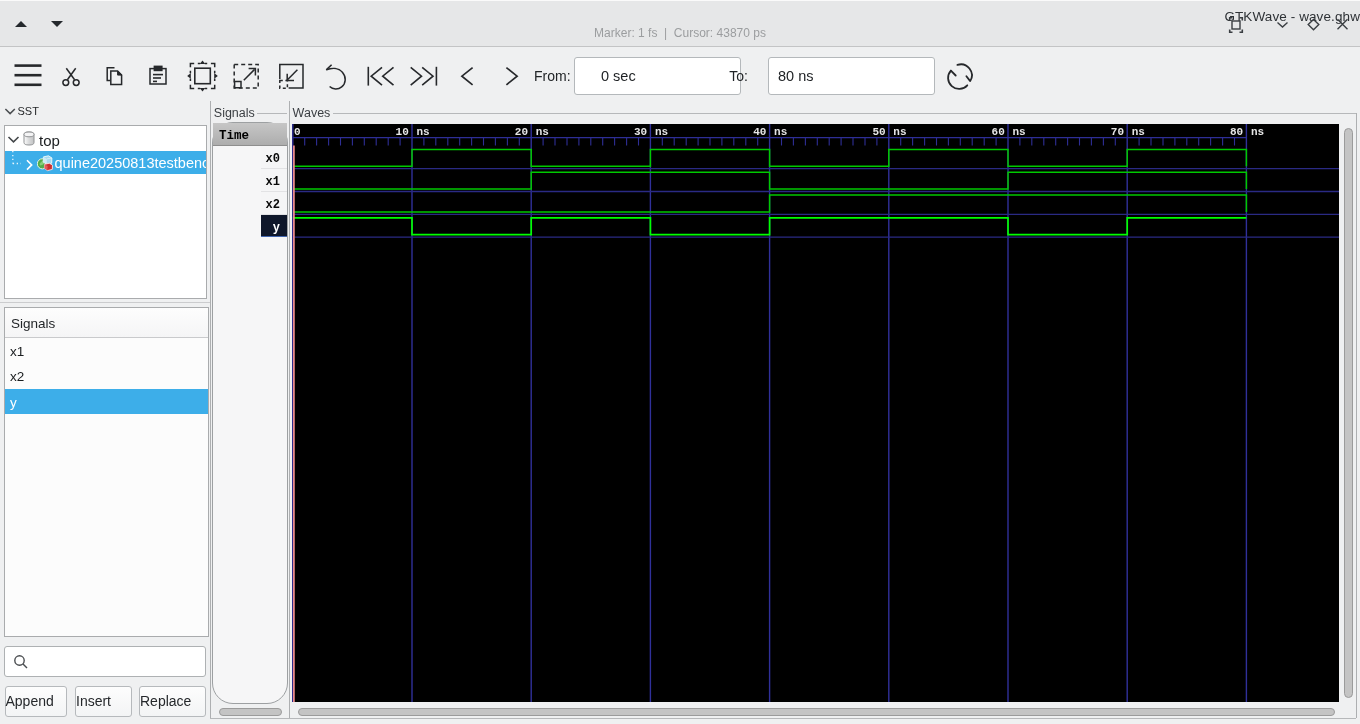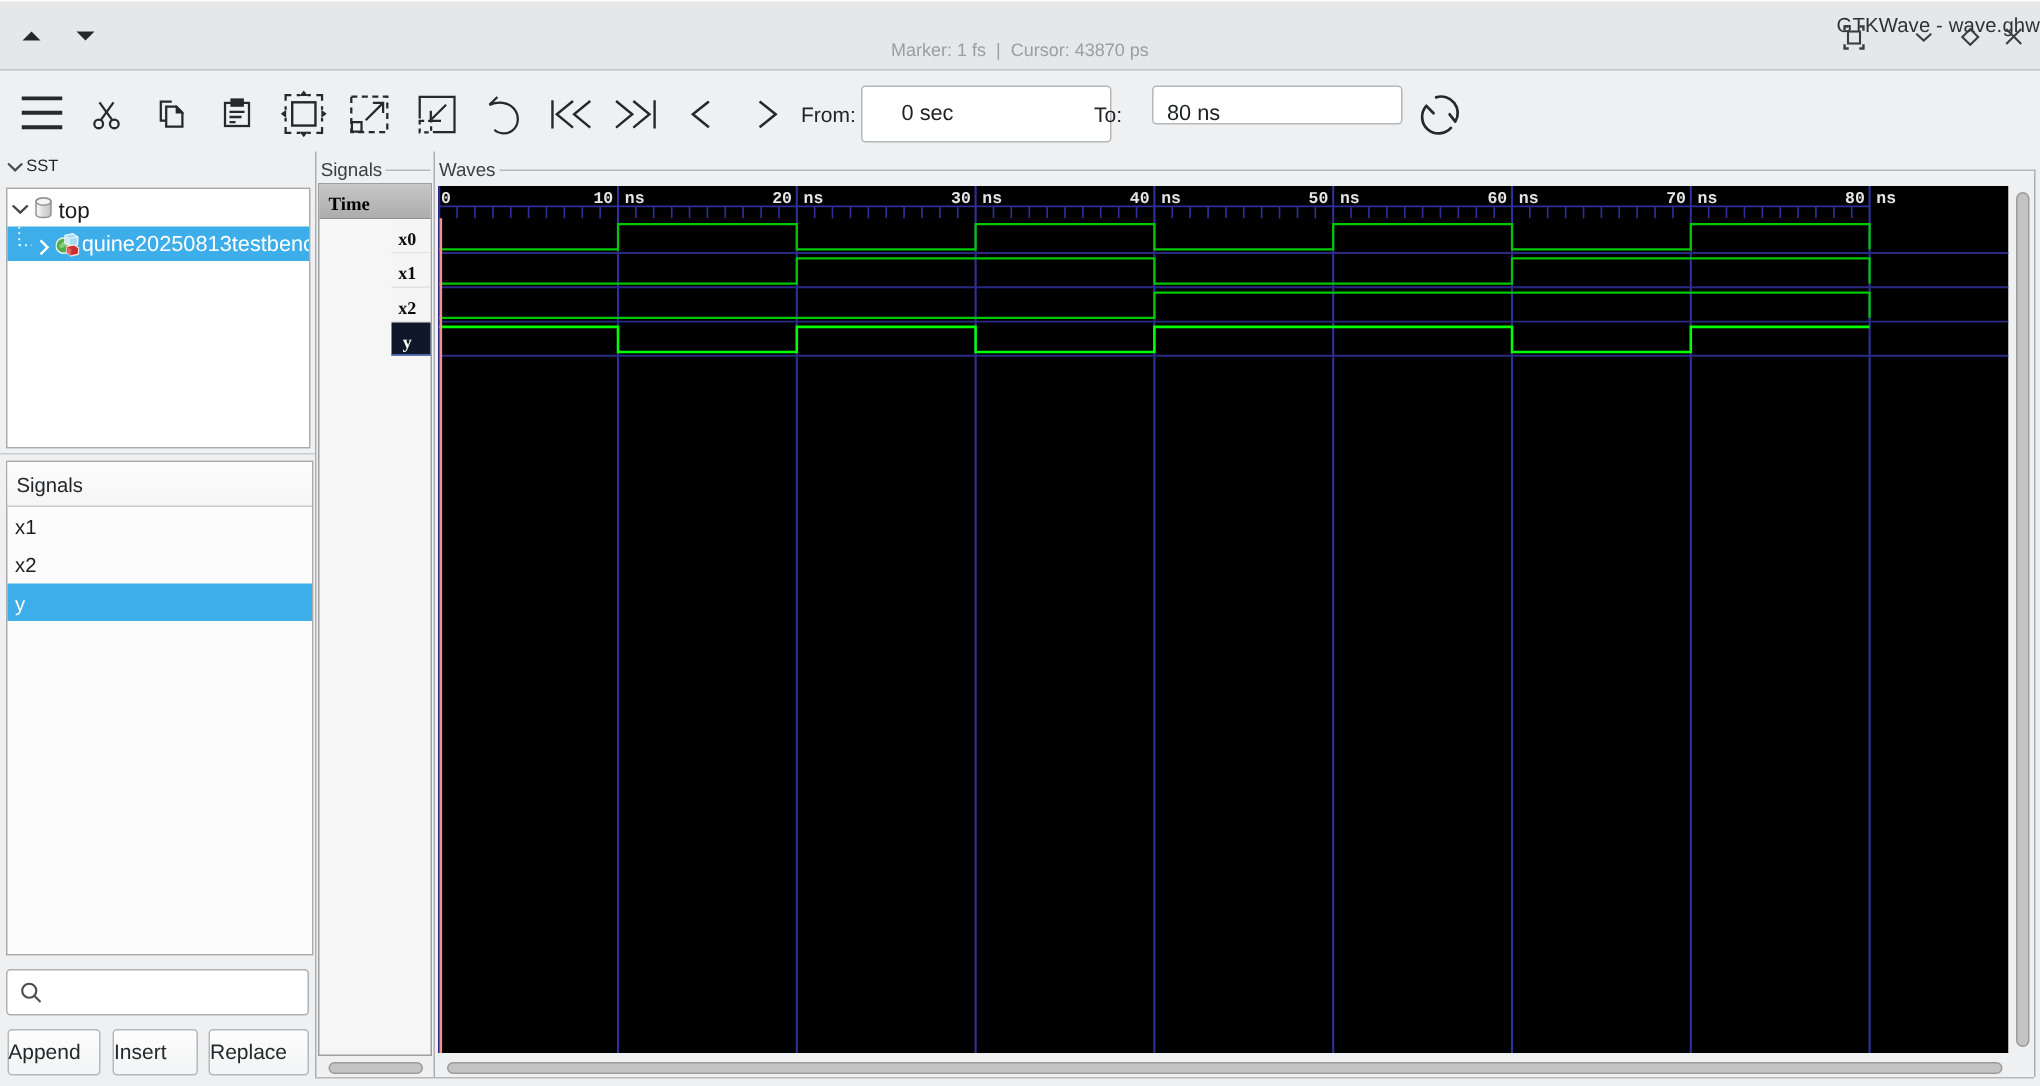--- a/index.html
+++ b/index.html
@@ -16,21 +16,21 @@
   .legend { font-size:12.5px; color:#3a3e42; background:#eff0f1; }
   .vline { width:1px; background:#adafb1; }
   .hline { height:1px; background:#b6b8ba; }
   .treebox { left:4px; top:125px; width:203px; height:174px; background:#fff; border:1px solid #a9abad; }
   .sigbox  { left:4px; top:307px; width:205px; height:330px; background:#fcfcfc; border:1px solid #a9abad; }
   .sighdr  { height:30px; border-bottom:1px solid #c9cacc; background:linear-gradient(#fdfdfd,#f5f5f6); font-size:13.5px; color:#232629; line-height:31px; padding-left:6px; }
   .sigrow  { height:25.4px; line-height:28px; padding-left:5px; overflow:hidden; font-size:13.5px; color:#1b1e20; }
   .sigrow.sel { background:#3daee9; color:#fff; }
   .search { left:4px; top:646px; width:202px; height:31px; background:#fff; border:1px solid #aeb1b3; border-radius:3px; }
   .btn { top:686px; height:31px; background:linear-gradient(#fdfdfd,#f3f4f5); border:1px solid #b6b9bc; border-radius:3px; font-size:14px; color:#25282b; text-align:left; line-height:29px; }
-  .mono { font-family:Liberation Serif, serif; }
+  .mono { font-family:Liberation Mono, monospace;border-radius:21px; }
   .midcol { left:212px; top:122px; width:76px; height:582px; background:#f6f6f7; border:1px solid #9da0a2; }
   .timehdr { height:23px; background:linear-gradient(#c6c6c6,#adadad); border-bottom:1px solid #8e8e8e; font-size:12.5px; font-weight:bold; color:#000; line-height:27px; padding-left:6px; overflow:hidden; }
   .midrow { height:22.85px; line-height:27.5px; padding-left:4.5px; overflow:hidden; font-size:12px; font-weight:bold; color:#0a0a0a; background:#f5f5f6; border-bottom:1px solid #e2e2e4;margin-left:48px; }
   .midrow.sel { background:#0f172a; color:#fff; border-bottom:1px solid #4165ae; }
   .scrollh { height:8px; background:#c4c4c4; border:1px solid #9b9b9b; border-radius:4px; }
   .scrollv { width:8.5px; background:#c4c4c4; border:1px solid #9b9b9b; border-radius:4.5px; }
 </style>
 </head>
 <body>
 
@@ -135,21 +135,21 @@
     <line x1="436.4" y1="19.8" x2="436.4" y2="38.6"></line>
   </g>
 
   <path d="M472.6 20.6 L461.9 29.2 L472.6 37.8" stroke="#26282b" stroke-width="1.7" fill="none"></path>
 
   <path d="M506.4 20.6 L517.1 29.2 L506.4 37.8" stroke="#26282b" stroke-width="1.7" fill="none"></path>
 </svg>
 <div class="abs lbl" style="left:534px;top:68px;width:35px;text-align:right">From:</div>
 <div class="abs field" style="left:574px;top:57px;width:167px;height:38px;line-height:36px;padding-left:26px">0 sec</div>
 <div class="abs lbl" style="left:728px;top:68px;width:20px;text-align:right">To:</div>
-<div class="abs field" style="left:768px;top:57px;width:167px;height:26px;line-height:36px;padding-left:9px">80 ns</div>
+<div class="abs field" style="left:768px;top:57px;width:167px;height:38px;line-height:36px;padding-left:9px">80 ns</div>
 <svg class="abs" style="left:945px;top:60px" width="34" height="34">
   <g stroke="#26282b" stroke-width="1.8" fill="none" stroke-linecap="round" stroke-linejoin="round">
     <path d="M12.4 4.9 A 11 11 0 0 1 25.2 21.1 L 21.4 16.2"></path>
     <path d="M5.9 10.6 A 11 11 0 0 0 22.3 25.3"></path>
     <path d="M5.9 10.6 L 10.7 15.5"></path>
   </g>
 </svg>
 
 <svg class="abs" style="left:4px;top:107px" width="14" height="10">
   <path d="M1.4 2 L6.1 6.6 L10.8 2" stroke="#4a4d50" stroke-width="1.5" fill="none"></path>

